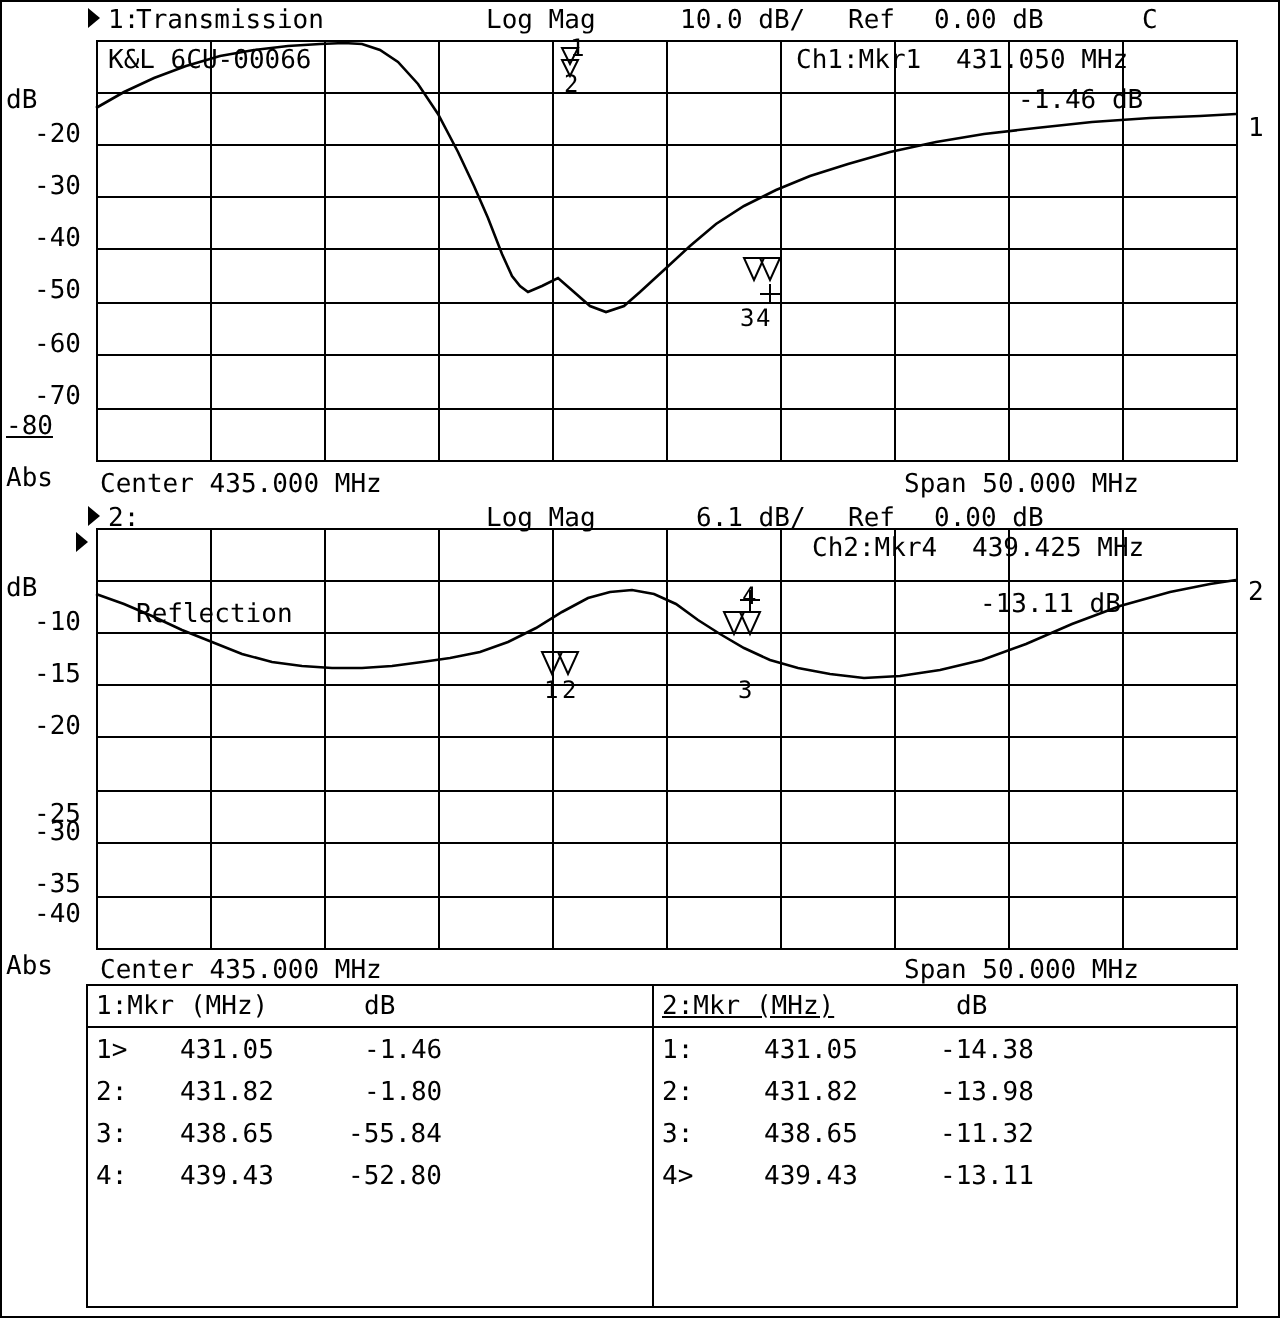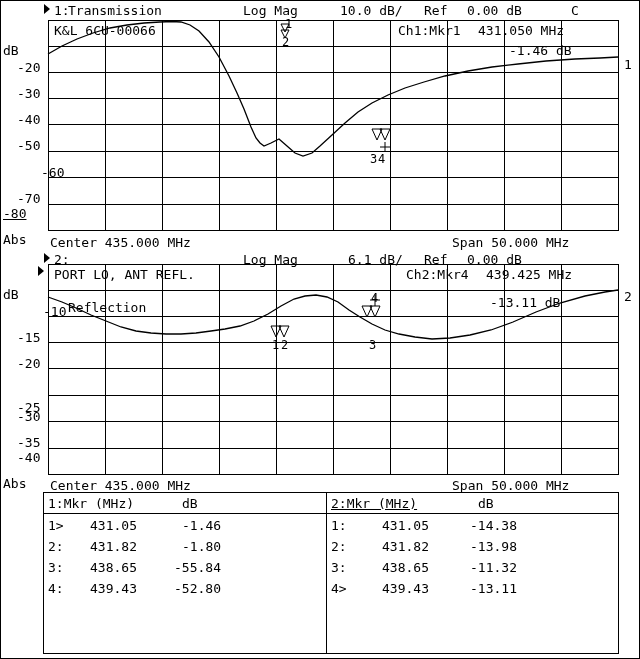--- a/index.html
+++ b/index.html
@@ -103,21 +103,21 @@
   <div class="txt" style="left:398px;top:24px;">Ch1:Mkr1</div>
   <div class="txt" style="left:478px;top:24px;">431.050 MHz</div>
   <div class="txt" style="left:509px;top:44px;">-1.46 dB</div>
   <div class="txt" style="left:624px;top:58px;">1</div>
 
   <div class="txt" style="left:3px;top:44px;">dB</div>
   <div class="txt" style="left:17px;top:61px;">-20</div>
   <div class="txt" style="left:17px;top:87px;">-30</div>
   <div class="txt" style="left:17px;top:113px;">-40</div>
   <div class="txt" style="left:17px;top:139px;">-50</div>
-  <div class="txt" style="left:17px;top:166px;margin-left:24px;">-60</div>
+  <div class="txt" style="left:17px;top:166px;">-60</div>
   <div class="txt" style="left:17px;top:192px;">-70</div>
   <div class="txt" style="left:17px;top:200px;"></div>
   <div class="txt" style="left:3px;top:207px;text-decoration:underline;">-80</div>
   <div class="txt" style="left:3px;top:233px;">Abs</div>
 
   <div class="txt small" style="left:282px;top:36px;">2</div>
   <div class="txt small" style="left:285px;top:18px;">1</div>
   <div class="txt small" style="left:370px;top:153px;">3</div>
   <div class="txt small" style="left:378px;top:153px;">4</div>
 
@@ -126,28 +126,27 @@
 
   <div class="tri" style="left:44px;top:253px;"></div>
   <div class="txt hdr" style="left:54px;top:253px;">2:</div>
   <div class="txt hdr" style="left:68px;top:253px;margin-top:48px;">Reflection</div>
   <div class="txt hdr" style="left:243px;top:253px;">Log Mag</div>
   <div class="txt hdr" style="left:348px;top:253px;">6.1 dB/</div>
   <div class="txt hdr" style="left:424px;top:253px;">Ref</div>
   <div class="txt hdr" style="left:467px;top:253px;">0.00 dB</div>
 
   <div class="tri" style="left:38px;top:266px;"></div>
-  <div class="txt" style="left:54px;top:268px;">PORT LO, ANT REFL.</div>
   <div class="txt" style="left:406px;top:268px;">Ch2:Mkr4</div>
   <div class="txt" style="left:486px;top:268px;">439.425 MHz</div>
   <div class="txt" style="left:490px;top:296px;">-13.11 dB</div>
   <div class="txt" style="left:624px;top:290px;">2</div>
 
   <div class="txt" style="left:3px;top:288px;">dB</div>
-  <div class="txt" style="left:17px;top:305px;margin-left:26px;">-10</div>
+  <div class="txt" style="left:17px;top:305px;">-10</div>
   <div class="txt" style="left:17px;top:331px;">-15</div>
   <div class="txt" style="left:17px;top:357px;">-20</div>
   <div class="txt" style="left:17px;top:401px;">-25</div>
   <div class="txt" style="left:17px;top:410px;">-30</div>
   <div class="txt" style="left:17px;top:436px;">-35</div>
   <div class="txt" style="left:17px;top:451px;">-40</div>
   <div class="txt" style="left:3px;top:477px;">Abs</div>
 
   <div class="txt small" style="left:272px;top:339px;">1</div>
   <div class="txt small" style="left:281px;top:339px;">2</div>

